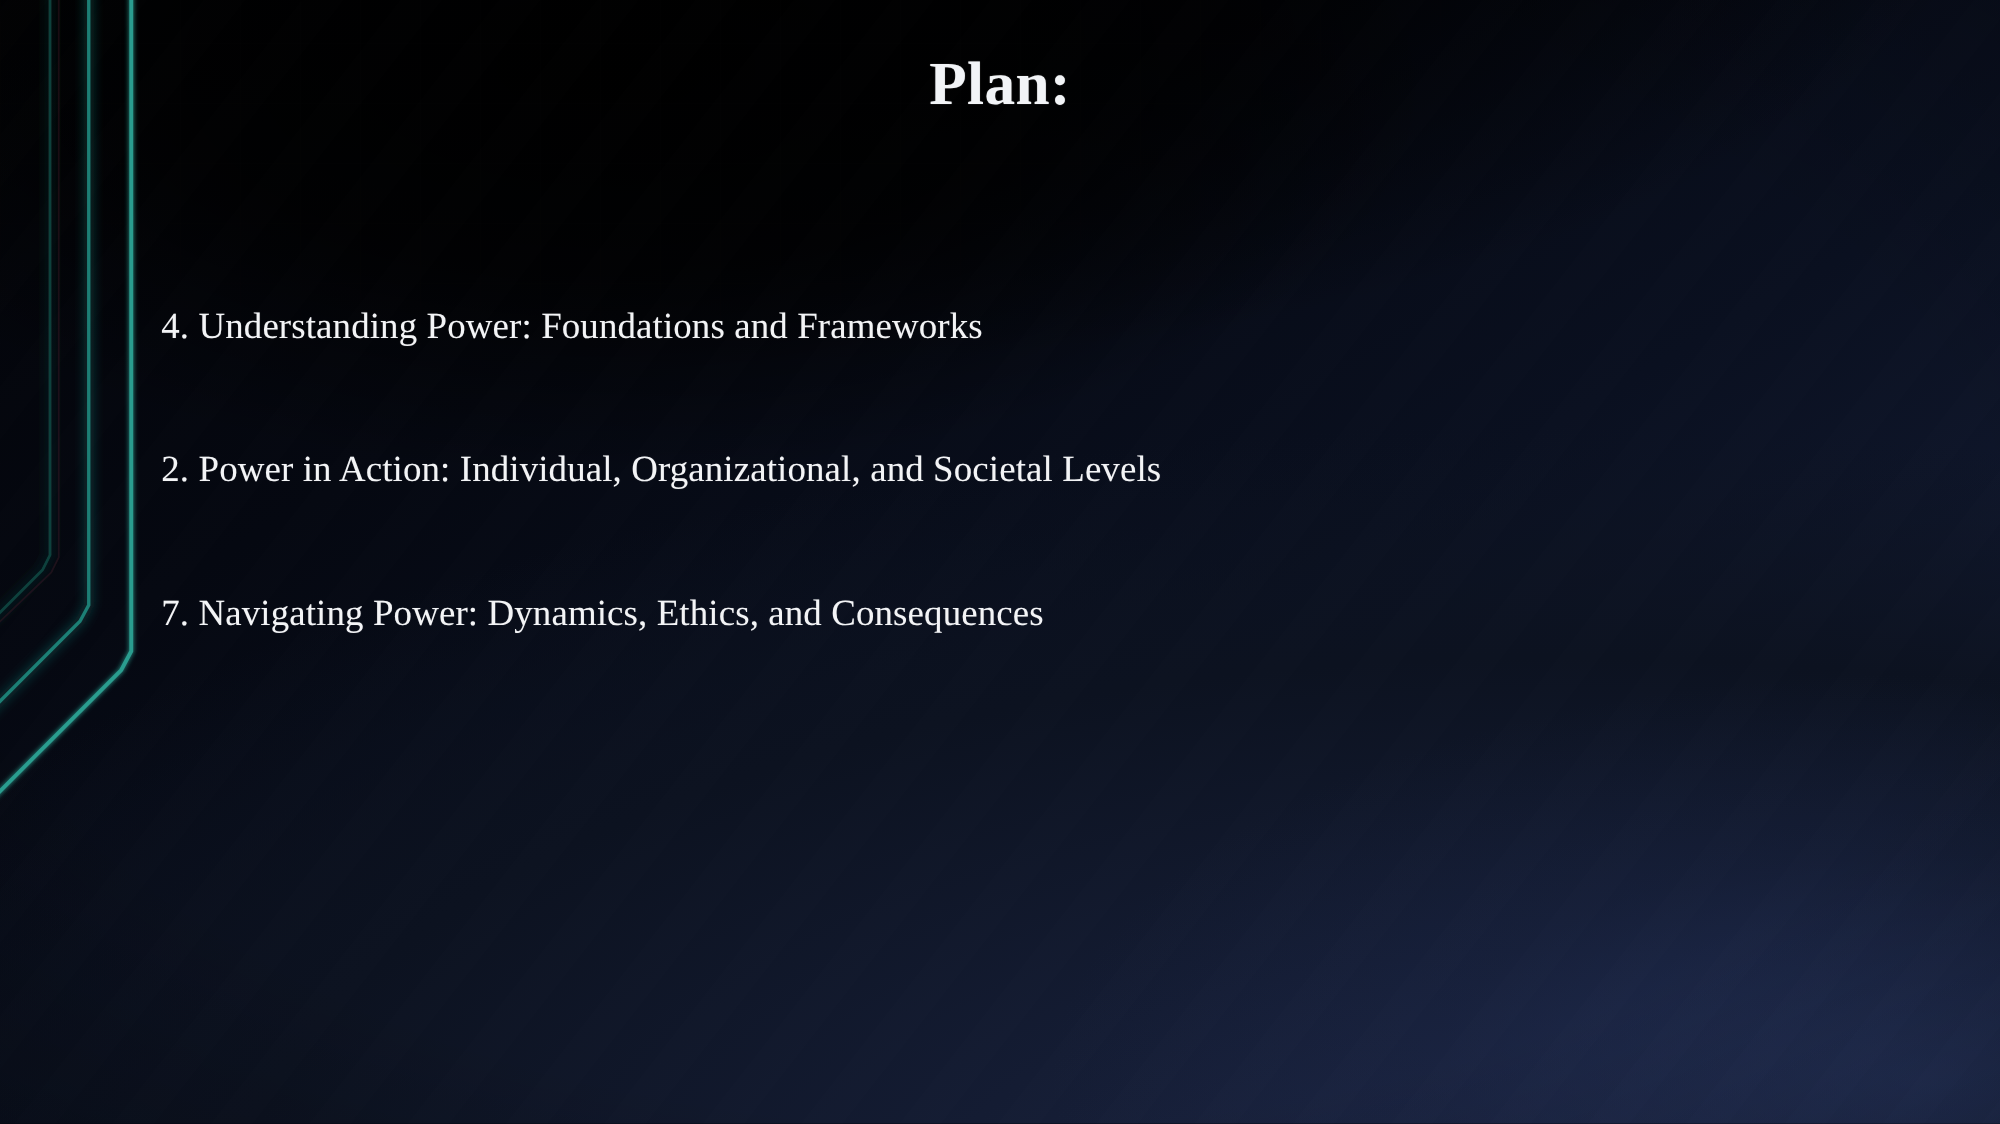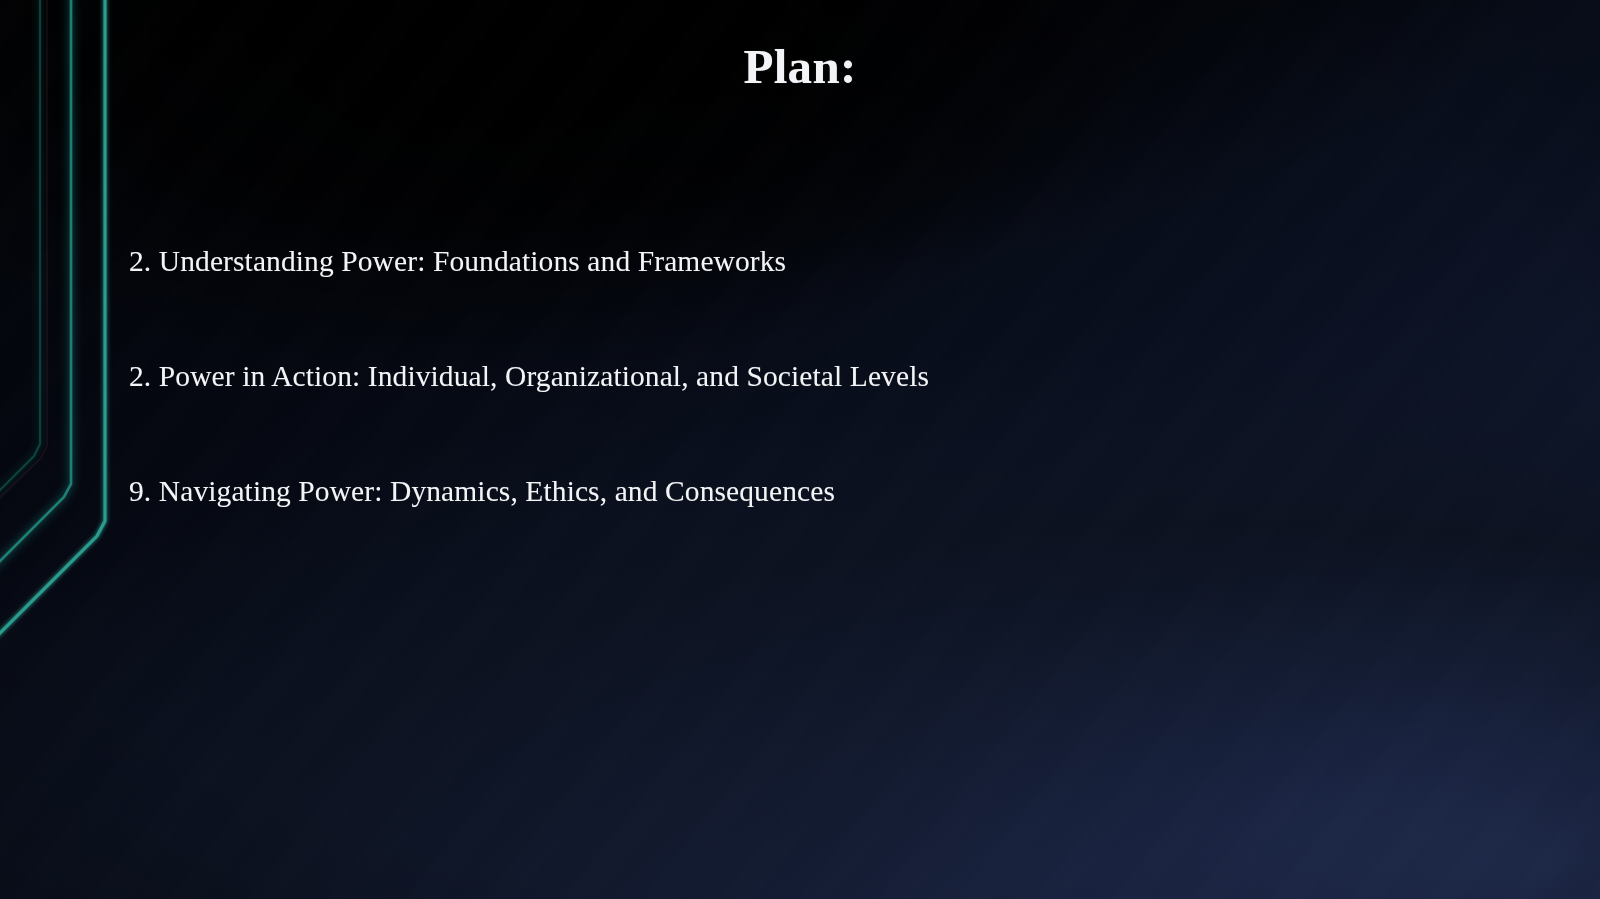--- a/index.html
+++ b/index.html
@@ -141,18 +141,18 @@
     <g filter="url(#glowTight)">
       <path d="M 105 -10 L 105 521 L 97 536 L -120 753" fill="none" stroke="#2a9d8f" stroke-width="3.1" stroke-linecap="round"></path>
     </g>
 
     <path d="M 47 -10 L 47 446 L 41 458 L -120 612" fill="none" stroke="rgba(120,40,60,0.22)" stroke-width="1.4"></path>
   </svg>
 
   <div class="slide-title">Plan:</div>
 
   <div class="plan-list">
-    <div class="plan-item">2. Understanding Power: Foundations and Frameworks</div>
+    <div class="plan-item">4. Understanding Power: Foundations and Frameworks</div>
     <div class="plan-item">2. Power in Action: Individual, Organizational, and Societal Levels</div>
-    <div class="plan-item">9. Navigating Power: Dynamics, Ethics, and Consequences</div>
+    <div class="plan-item">7. Navigating Power: Dynamics, Ethics, and Consequences</div>
   </div>
 
 </div>
 
 </body></html>

